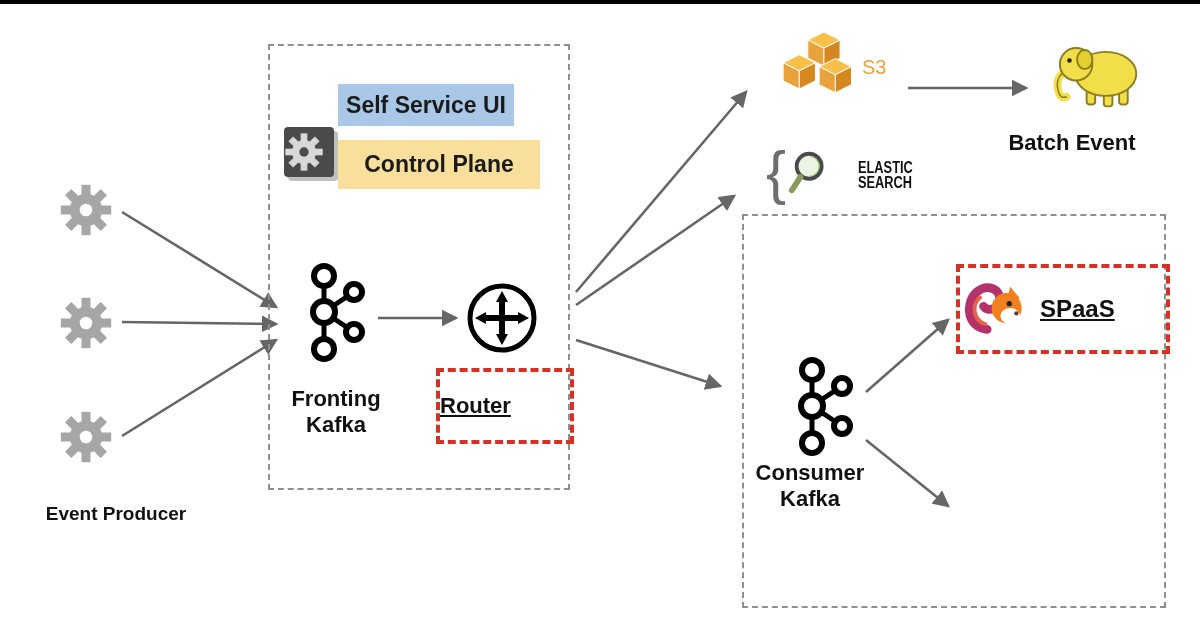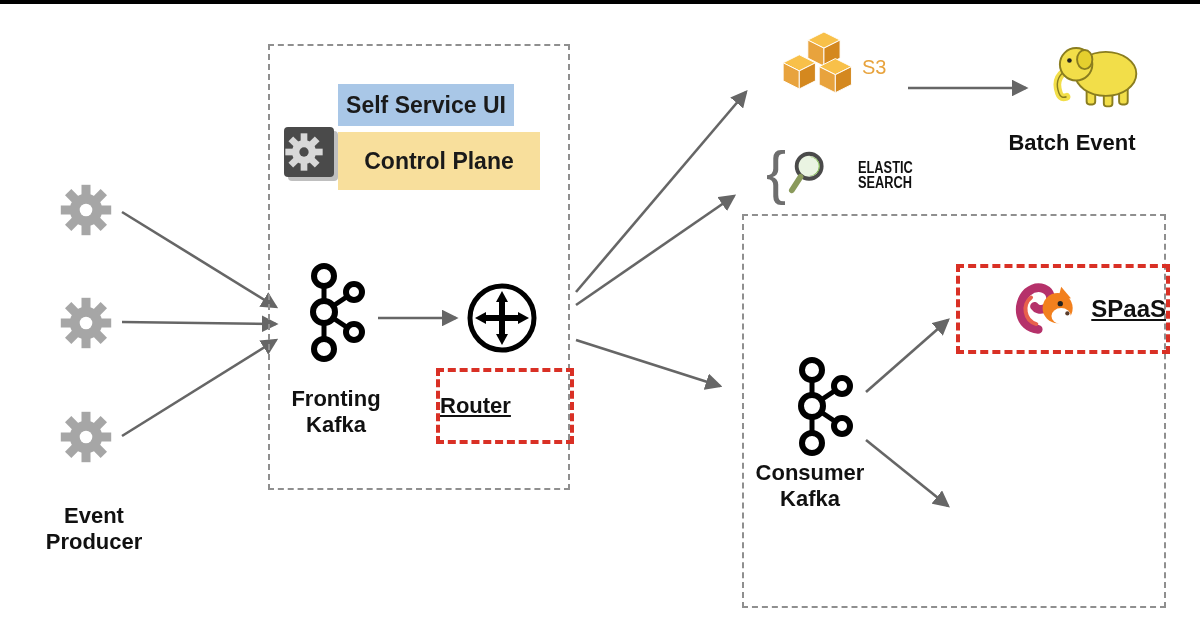--- a/index.html
+++ b/index.html
@@ -85,28 +85,28 @@
       <rect x="-5" y="-28" width="10" height="12" transform="rotate(90)"></rect>
         <rect x="-5" y="-28" width="10" height="12" transform="rotate(135)"></rect>
       <rect x="-5" y="-28" width="10" height="12" transform="rotate(180)"></rect>
         <rect x="-5" y="-28" width="10" height="12" transform="rotate(225)"></rect>
       <rect x="-5" y="-28" width="10" height="12" transform="rotate(270)"></rect>
         <rect x="-5" y="-28" width="10" height="12" transform="rotate(315)"></rect>
       <circle r="18"></circle>
         <circle r="7" fill="#ffffff"></circle>
     </g>
   </svg>
-  <div class="abs lbl" style="left:14px;top:503px;width:160px;font-size:22px">Event Producer</div>
+  <div class="abs lbl" style="left:36px;top:503px;width:160px;font-size:19px">Event Producer</div>
 
   <div class="abs dashed-gray" style="left:268px;top:44px;width:302px;height:446px"></div>
 
   <div class="abs chip" style="left:338px;top:84px;width:176px;height:42px;background:var(--self-service-ui-bg,#A9C7E7)">
     <span>Self Service UI</span>
   </div>
-  <div class="abs chip" style="left:338px;top:132px;width:202px;height:58px;background:var(--control-plane-bg,#F8DF9C)">
+  <div class="abs chip" style="left:338px;top:140px;width:202px;height:49px;background:var(--control-plane-bg,#F8DF9C)">
     <span>Control Plane</span>
   </div>
   <div class="abs flexc" style="left:284px;top:127px;width:50px;height:50px;background:var(--gear-dark-bg,#4A4A4A);border-radius:4px;box-shadow:4px 4px 0 rgba(0,0,0,0.25)">
     <svg width="40" height="40" viewBox="0 0 60 60">
       <g transform="translate(30,30)" fill="#d8d8d8">
         <rect x="-5" y="-28" width="10" height="12"></rect>
           <rect x="-5" y="-28" width="10" height="12" transform="rotate(45)"></rect>
         <rect x="-5" y="-28" width="10" height="12" transform="rotate(90)"></rect>
           <rect x="-5" y="-28" width="10" height="12" transform="rotate(135)"></rect>
         <rect x="-5" y="-28" width="10" height="12" transform="rotate(180)"></rect>
@@ -208,21 +208,21 @@
     <g stroke="#000" stroke-width="6" fill="#fff">
       <circle cx="26" cy="14" r="10"></circle>
         <circle cx="26" cy="87" r="10"></circle>
         <circle cx="26" cy="50" r="11"></circle>
       <circle cx="56" cy="30" r="8"></circle>
         <circle cx="56" cy="70" r="8"></circle>
     </g>
   </svg>
   <div class="abs lbl" style="left:736px;top:460px;width:148px;font-size:22px">Consumer Kafka</div>
 
-  <div class="abs dashed-red" style="left:956px;top:264px;width:214px;height:90px;display:flex;align-items:center;justify-content:flex-end;gap:8px">
+  <div class="abs dashed-red" style="left:956px;top:264px;width:214px;height:90px;display:flex;align-items:center;justify-content:flex-start;gap:8px">
     <svg width="72" height="62" viewBox="0 0 80 70">
       <path d="M30,58 C8,56 4,30 18,16 C30,6 46,12 44,26 C42,36 30,38 26,32" fill="none" stroke="var(--flink-tail,#B5316A)" stroke-width="10" stroke-linecap="round"></path>
       <path d="M28,52 C14,48 12,30 22,22" fill="none" stroke="#E8604C" stroke-width="4.5" stroke-linecap="round"></path>
       <circle cx="52" cy="34" r="17" fill="var(--flink-orange,#F2801E)"></circle>
       <path d="M56,10 l11,13 l-15,3 z" fill="var(--flink-orange,#F2801E)"></path>
       <ellipse cx="56" cy="43" rx="11" ry="9" fill="#ffffff"></ellipse>
       <circle cx="55" cy="29" r="3" fill="#222"></circle>
       <circle cx="63" cy="40" r="2.4" fill="#5a3d2b"></circle>
     </svg>
     <span class="lbl underline" style="font-size:24px">SPaaS</span>

